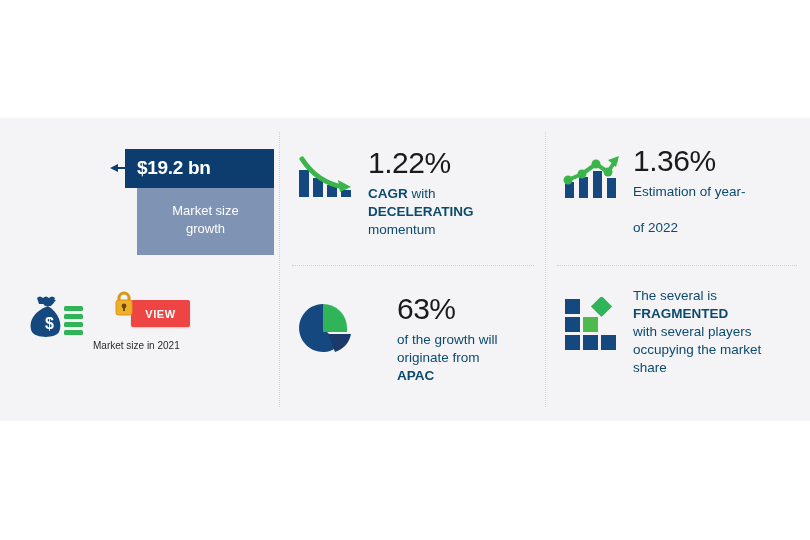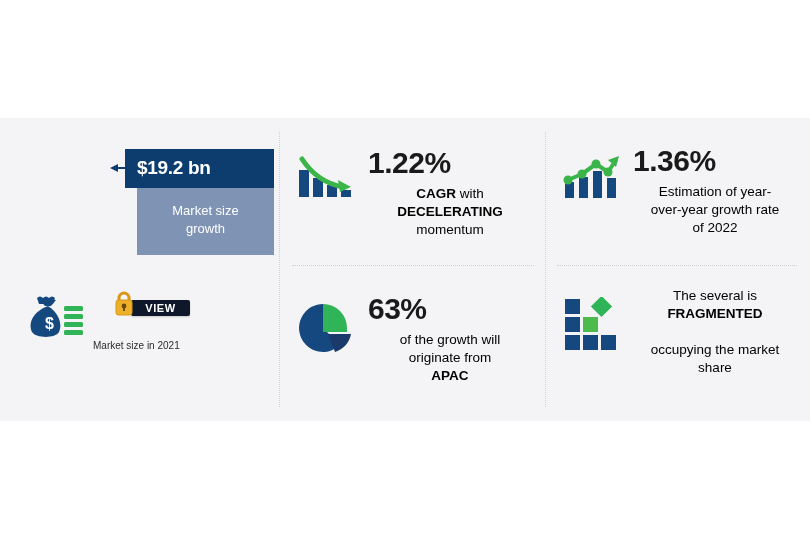--- a/index.html
+++ b/index.html
@@ -64,31 +64,30 @@
     flex: 0 0 auto;
     display: flex;
     align-items: center;
     justify-content: center;
   }
   .cell-text {
     flex: 1 1 auto;
   }
   .stat-value {
     font-size: 30px;
-    font-weight: bold;
+    font-weight: normal;
     color: #1a1a1a;
     line-height: 1.0;
     letter-spacing: -0.5px;
     margin-bottom: 7px;
   }
   .stat-desc {
     font-size: 13.5px;
-    color: #000000;
+    color: #0c4a6e;
     line-height: 1.33;
-    text-align: center;
   }
   .stat-desc b { font-weight: bold; }
 
   
   .chart-cell {
     left: 14px;
     top: 140px;
     width: 255px;
     height: 115px;
   }
@@ -222,22 +221,22 @@
     position: absolute;
     left: 99px;
     top: 1px;
     z-index: 3;
   }
   .view-button {
     position: absolute;
     left: 117px;
     top: 12px;
     width: 59px;
-    height: 16px;
-    background: #0f172a;
+    height: 27px;
+    background: #ef4444;
     border-radius: 2px;
     display: flex;
     align-items: center;
     justify-content: center;
     z-index: 2;
     box-shadow: 0 1px 2px rgba(0,0,0,0.18);
   }
   .view-button span {
     color: #ffffff;
     font-size: 11px;
@@ -249,20 +248,21 @@
     padding-left: 79px;
     font-size: 10px;
     color: #2b2b2b;
   }
 
   
   .apac-cell {
     left: 292px;
     top: 294px;
     width: 240px;
+    gap: 29px;
   }
   .apac-cell .cell-icon { width: 66px; padding-top: 8px; }
   .apac-cell .cell-text { padding-left: 10px; }
 
   
   .frag-cell {
     left: 557px;
     top: 287px;
     width: 240px;
   }
@@ -328,21 +328,21 @@
         <circle cx="20" cy="20" r="4.5" fill="#3bb54a"></circle>
         <circle cx="34" cy="10" r="4.5" fill="#3bb54a"></circle>
         <circle cx="46" cy="18" r="4.5" fill="#3bb54a"></circle>
         <polygon points="57,2 46,6 54,13" fill="#3bb54a"></polygon>
       </svg>
     </div>
     <div class="cell-text">
       <div class="stat-value">1.36%</div>
       <div class="stat-desc">
         <span>Estimation of year-</span><br>
-        <span>over-year growth rate</span><br>
+        <br>
         <span>of 2022</span>
       </div>
     </div>
   </div>
 
   <div class="cell locked-cell">
     <div class="locked-row">
 
       <span class="money-icon">
         <svg width="62" height="46" viewBox="0 0 62 46">
@@ -406,20 +406,20 @@
         <rect x="2" y="38" width="15" height="15" fill="#14487f"></rect>
         <rect x="20" y="38" width="15" height="15" fill="#14487f"></rect>
         <rect x="38" y="38" width="15" height="15" fill="#14487f"></rect>
         <rect x="31" y="2" width="15" height="15" fill="#2fb457" transform="rotate(45 38.5 9.5)"></rect>
       </svg>
     </div>
     <div class="cell-text">
       <div class="stat-desc">
         <span>The several is</span><br>
         <b>FRAGMENTED</b><br>
-        <br>
+        <span>with several players</span><br>
         <span>occupying the market</span><br>
         <span>share</span>
       </div>
     </div>
   </div>
 
 </div>
 
 </body></html>

